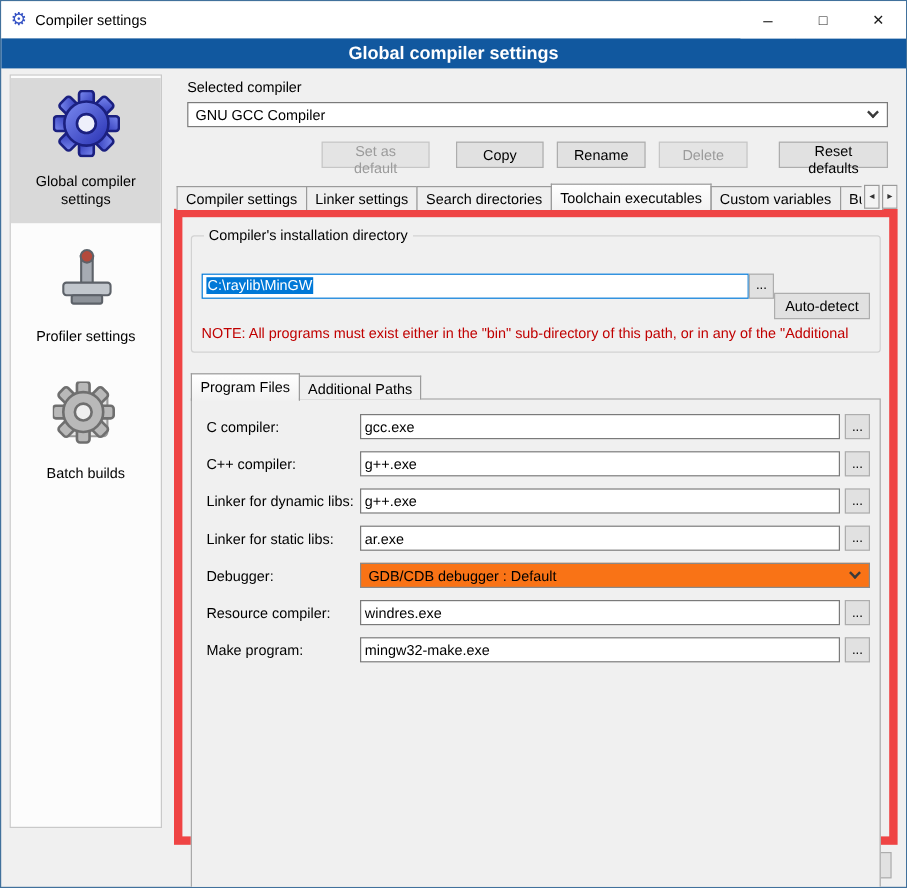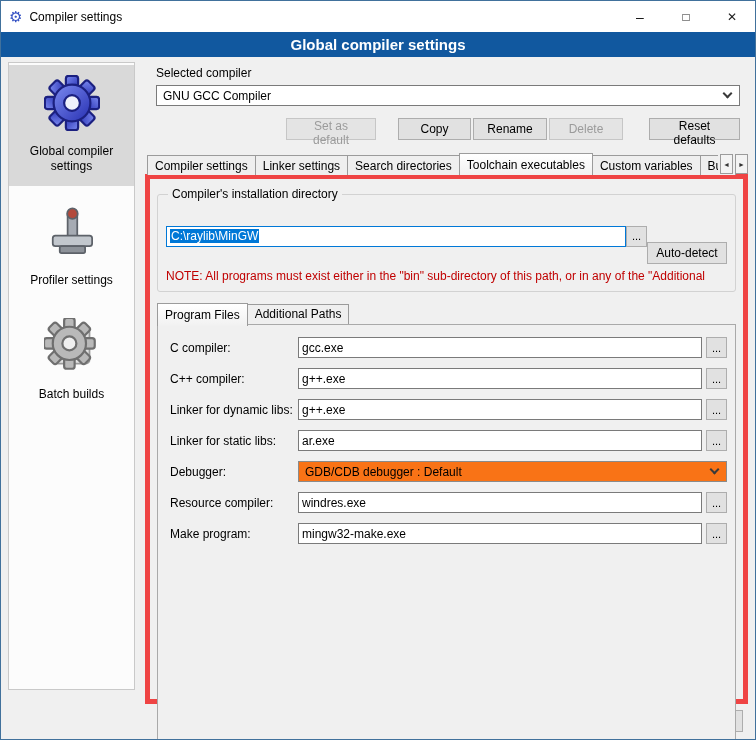--- a/index.html
+++ b/index.html
@@ -33,44 +33,44 @@
   .sc-label { margin:9px 0 5px 11px; }
   .combo { display:flex; align-items:center; height:21px; background:#fff; border:1px solid #7a7a7a; padding:0 8px 0 6px; }
   .combo .chev { flex:none; width:7px; height:7px; border-right:2px solid #3a3a3a; border-bottom:2px solid #3a3a3a; transform:rotate(45deg); margin-left:auto; margin-top:-4px; }
   .combo.main { margin:0 8px 12px 11px; }
   .combo.gray { background:#f97316; border-color:#8a8a8a; }
 
   .btn { height:22px; font-size:12px; font-family:inherit; background:#e1e1e1; border:1px solid #adadad; padding:0 8px; cursor:default; }
   .btn:disabled { color:#9b9b9b; background:#e4e4e4; border-color:#c6c6c6; }
   .btn-row { display:flex; justify-content:flex-end; margin:9px 8px 0 11px; }
   .w90{width:90px} .w73{width:73px} .w74{width:74px} .w91{width:91px} .w76{width:76px}
-  .gap22{margin-right:22px} .gap2{margin-right:2px} .ml26{margin-left:26px}
+  .gap22{margin-right:22px} .gap2{margin-right:11px} .ml26{margin-left:26px}
 
   
   .tabstrip { display:flex; align-items:flex-end; margin:12px 0 0 2px; position:relative; z-index:2; height:23px; overflow:hidden; padding-right:28px; }
   .tab { height:20px; display:flex; align-items:center; padding:0 7px; background:#efefef; border:1px solid #9b9b9b; border-bottom:none; white-space:nowrap; }
   .tab + .tab { margin-left:-1px; }
   .tab.active { height:23px; background:linear-gradient(#ffffff,#f1f1f1); position:relative; z-index:3; margin-bottom:-1px; }
   .tab-arrows { position:absolute; right:0; bottom:1px; display:flex; gap:2px; background:#f0f0f0; padding-left:2px; z-index:4; }
   .arrow-btn { width:13px; height:20px; border:1px solid #9b9b9b; background:#f3f3f3; font-size:7px; padding:0; font-family:inherit; color:#333; }
 
-  .tabpage { position:relative; z-index:1; border:5px solid #ef4444; background:#f0f0f0; margin-top:-1px; height:530px; padding:8px 7px 0 7px; }
+  .tabpage { position:relative; z-index:1; border:7px solid #ef4444; background:#f0f0f0; margin-top:-1px; height:530px; padding:8px 7px 0 7px; }
 
   
   .groupbox { border:1px solid #d2d2d2; border-radius:3px; padding:5px 8px 8px; }
   .groupbox legend { padding:0 4px; margin-left:2px; }
   .dir-row { display:flex; align-items:center; margin-top:2px; }
   .text-input { height:21px; background:#fff; border:1px solid #7a7a7a; display:flex; align-items:center; padding:0 3px; flex:1 1 auto; overflow:hidden; white-space:nowrap; }
   .text-input.focused { border-color:#0078d7; }
   .seltext { background:#0078d7; color:#fff; padding:0 1px; }
   .browse { flex:none; width:21px; height:21px; padding:0; font-size:11px; line-height:10px; }
   .autodetect { flex:none; width:80px;margin-top:34px; }
   .note { color:#c00000; margin-top:5px; white-space:nowrap; overflow:hidden; }
 
-  .subtabs { display:flex; align-items:center; margin-top:10px; height:23px; position:relative; z-index:2; }
+  .subtabs { display:flex; align-items:flex-end; margin-top:16px; height:23px; position:relative; z-index:2; }
   .subpanel { border:1px solid #a9a9a9; margin-top:-1px; height:420px; padding:12px 8px 0; background:#f0f0f0; position:relative; z-index:1; }
 
   .form-row { display:flex; align-items:center; margin-bottom:10px; }
   .form-label { flex:none; width:132px; padding-left:4px; }
   .form-row .browse { margin-left:4px; }
   .combo.flex1 { flex:1 1 auto; }
 
   
   .footer { position:absolute; right:12px; bottom:7px; display:flex; gap:9px;font-family:Liberation Mono, monospace; }
   .btn-ok { border:1px solid #0078d7; }

